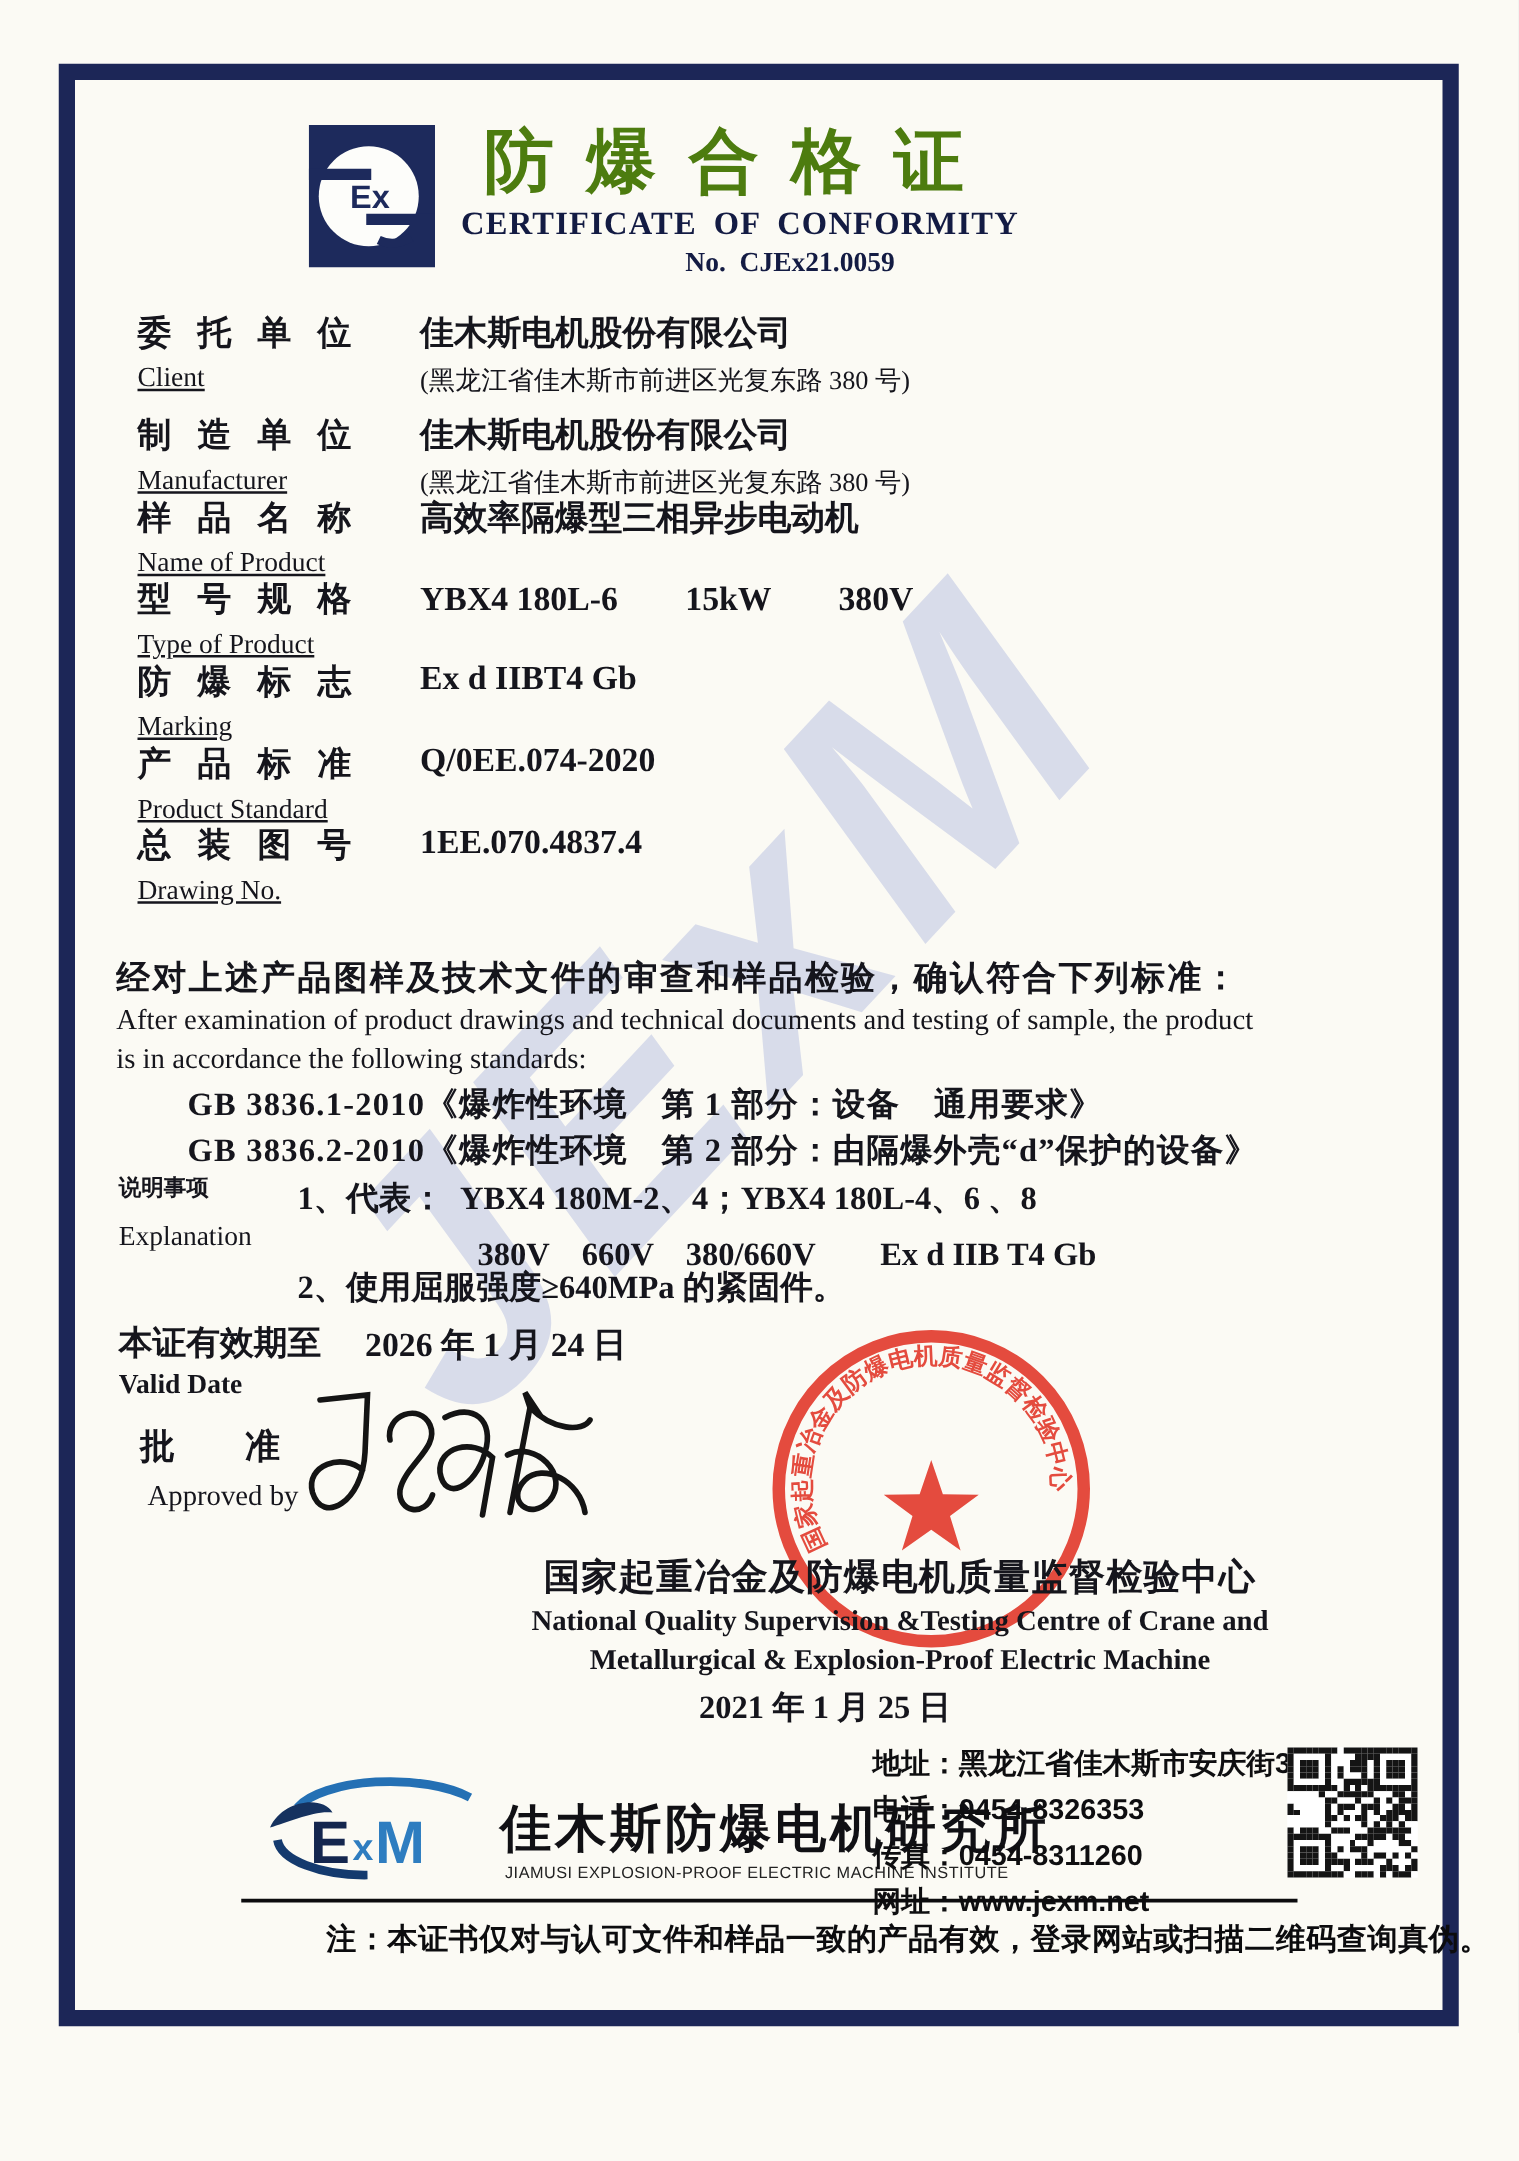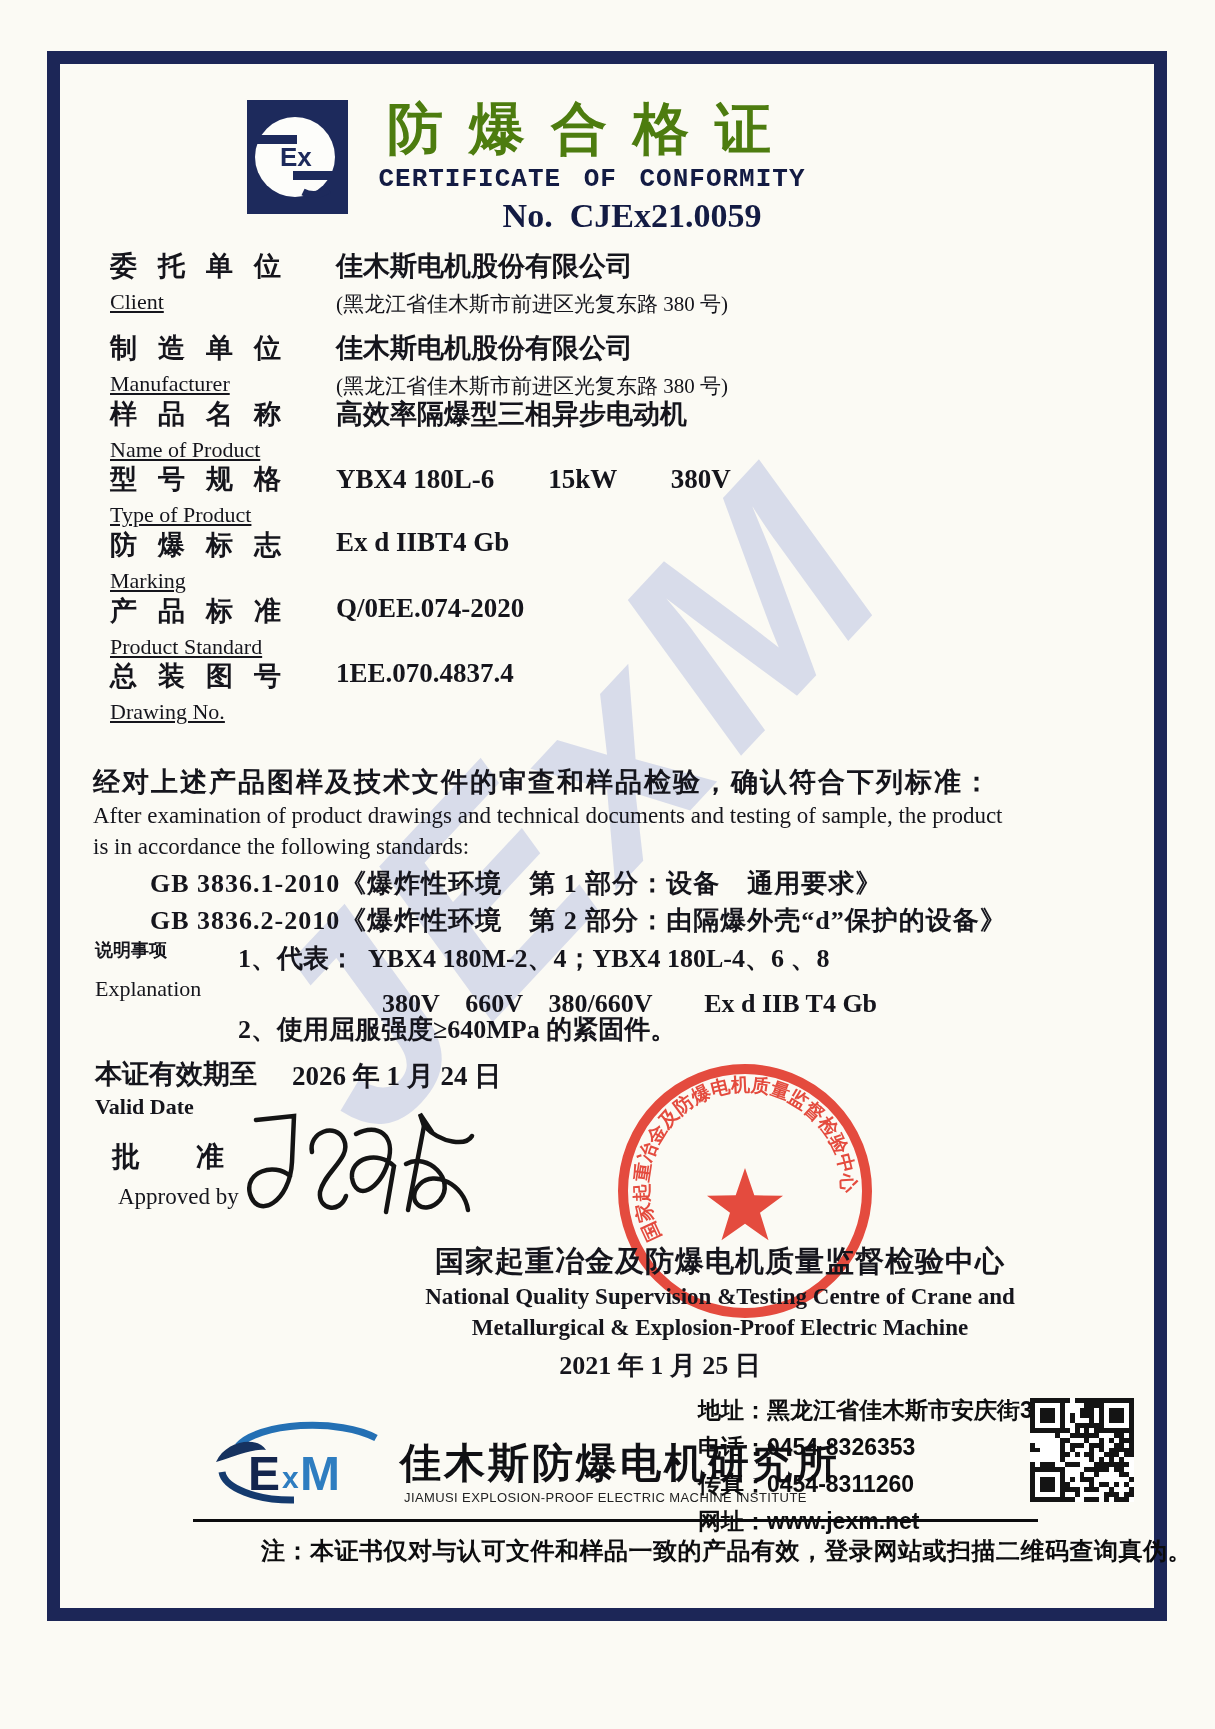--- a/index.html
+++ b/index.html
@@ -12,22 +12,22 @@
   
   .watermark{position:absolute;left:40px;top:540px;width:1060px;height:520px;display:flex;
              align-items:center;justify-content:center;z-index:1;
              transform:rotate(-47deg);font-family:"Liberation Sans","DejaVu Sans",sans-serif;
              font-style:italic;font-weight:bold;font-size:275px;letter-spacing:14px;
              color:#aab4dd;opacity:.42;}
   
   .hdr-title{left:352px;top:92px;width:480px;text-align:center;font-size:56px;font-weight:bold;
              color:#4d7c0f;letter-spacing:26px;white-space:nowrap;}
   .hdr-sub{left:352px;top:164px;width:480px;text-align:center;font-size:26px;font-weight:bold;
-           color:#131b43;letter-spacing:1px;word-spacing:6px;white-space:nowrap;font-family:Liberation Mono, monospace;}
-  .hdr-no{left:392px;top:197px;width:480px;text-align:center;font-size:34px;font-weight:bold;
+           color:#131b43;letter-spacing:1px;word-spacing:6px;white-space:nowrap;}
+  .hdr-no{left:392px;top:197px;width:480px;text-align:center;font-size:22px;font-weight:bold;
           color:#131b43;white-space:pre;}
   
   .frow{position:absolute;left:110px;width:1000px;display:flex;z-index:3;}
   .flabel{width:226px;flex:0 0 226px;}
   .flabel .zh{font-size:27px;font-weight:bold;letter-spacing:21px;white-space:nowrap;}
   .flabel .en{font-size:22px;margin-top:5px;text-decoration:underline;}
   .fvalue .v{font-size:27px;font-weight:bold;white-space:pre;}
   .fvalue .s{font-size:21px;margin-top:6px;white-space:pre;}
   
   .stmt-cn{left:93px;top:764px;font-size:27px;font-weight:bold;letter-spacing:2px;white-space:nowrap;}

